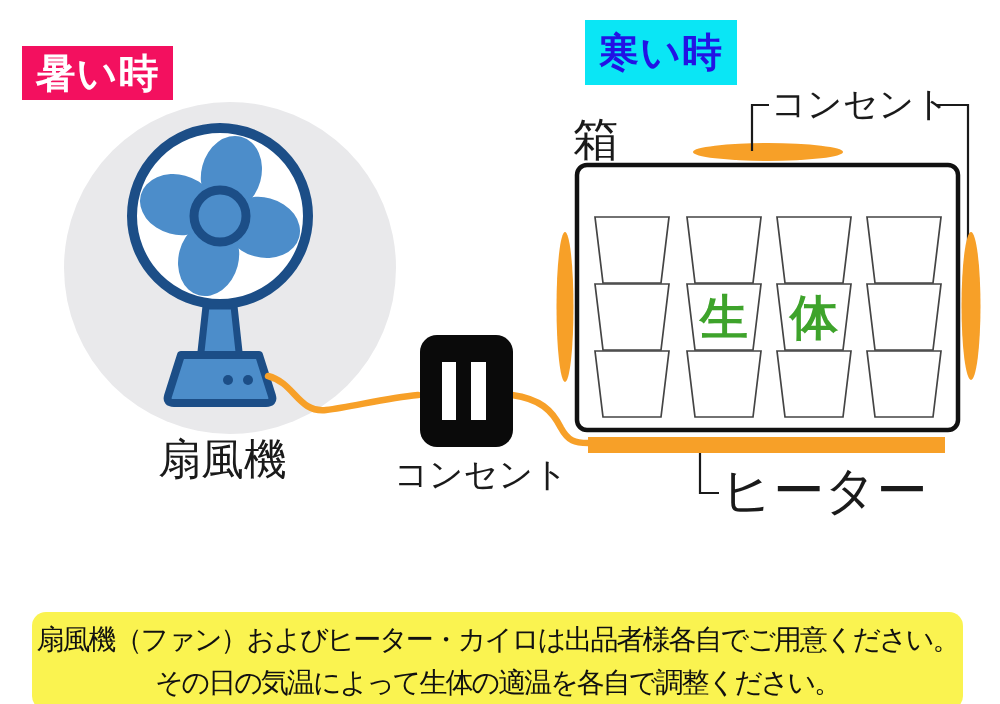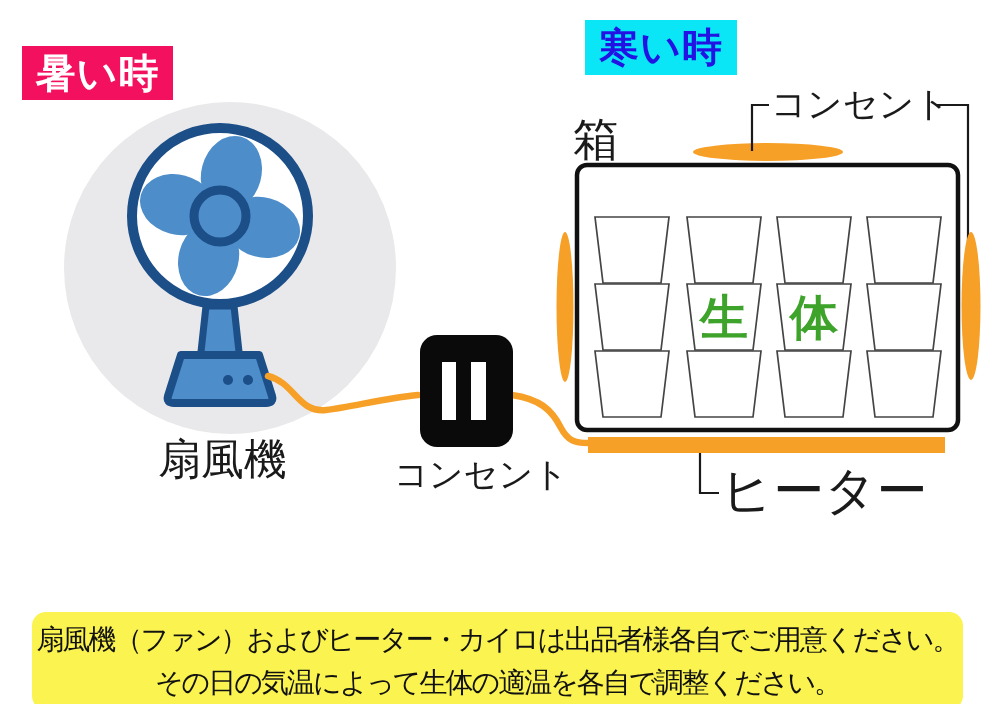--- a/index.html
+++ b/index.html
@@ -13,21 +13,21 @@
     --outlet-black:#0A0A0A;
     --line-black:#1A1A1A;
   }
   html,body{margin:0;padding:0;background:#fff;}
   body{font-family:"Liberation Sans","DejaVu Sans",sans-serif;}
   .canvas{position:relative;width:1000px;height:704px;background:#fff;overflow:hidden;}
 
   .tag{position:absolute;font-weight:bold;font-size:40px;text-align:center;
        display:flex;align-items:center;justify-content:center;letter-spacing:1px;}
   .tag.hot{left:22px;top:22px;width:151px;height:54px;background:var(--hot-bg);color:var(--hot-text);margin-top:24px;}
-  .tag.cold{left:585px;top:20px;width:152px;height:55px;background:var(--cold-bg);color:var(--cold-text);}
+  .tag.cold{left:585px;top:20px;width:152px;height:65px;background:var(--cold-bg);color:var(--cold-text);}
 
   .scene{position:absolute;left:0;top:0;width:1000px;height:704px;}
 
   .bg-circle{fill:var(--circle-gray);}
   .cage{fill:#ffffff;stroke:var(--fan-navy);stroke-width:10;}
   .blade{fill:var(--fan-blue);}
   .hub{fill:var(--fan-blue);stroke:var(--fan-navy);stroke-width:9;}
   .neck{fill:var(--fan-blue);stroke:var(--fan-navy);stroke-width:7;stroke-linejoin:round;}
   .base{fill:var(--fan-blue);stroke:var(--fan-navy);stroke-width:8;stroke-linejoin:round;}
   .dot{fill:var(--fan-navy);}

